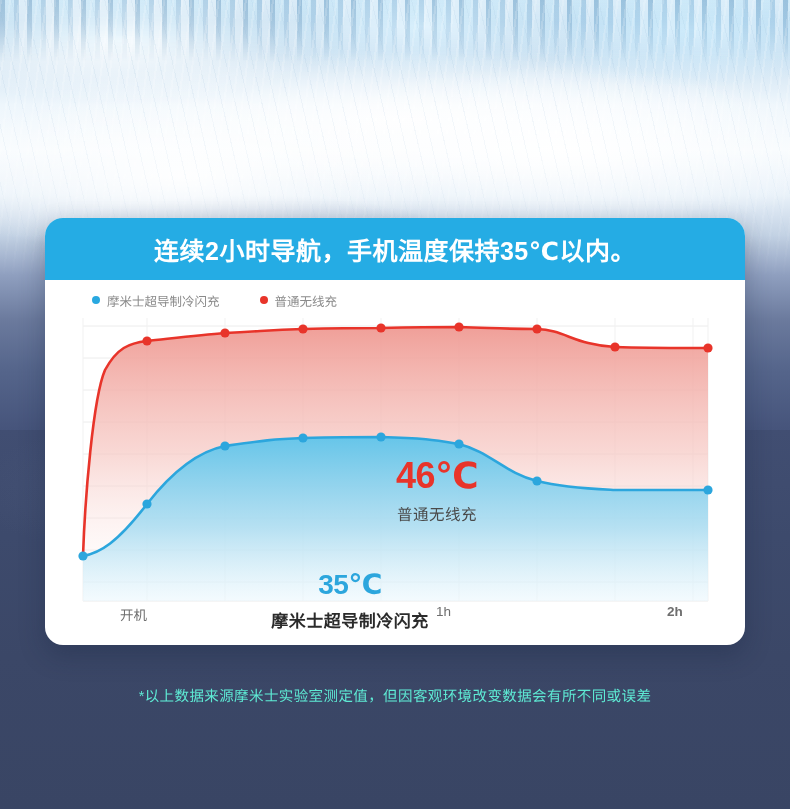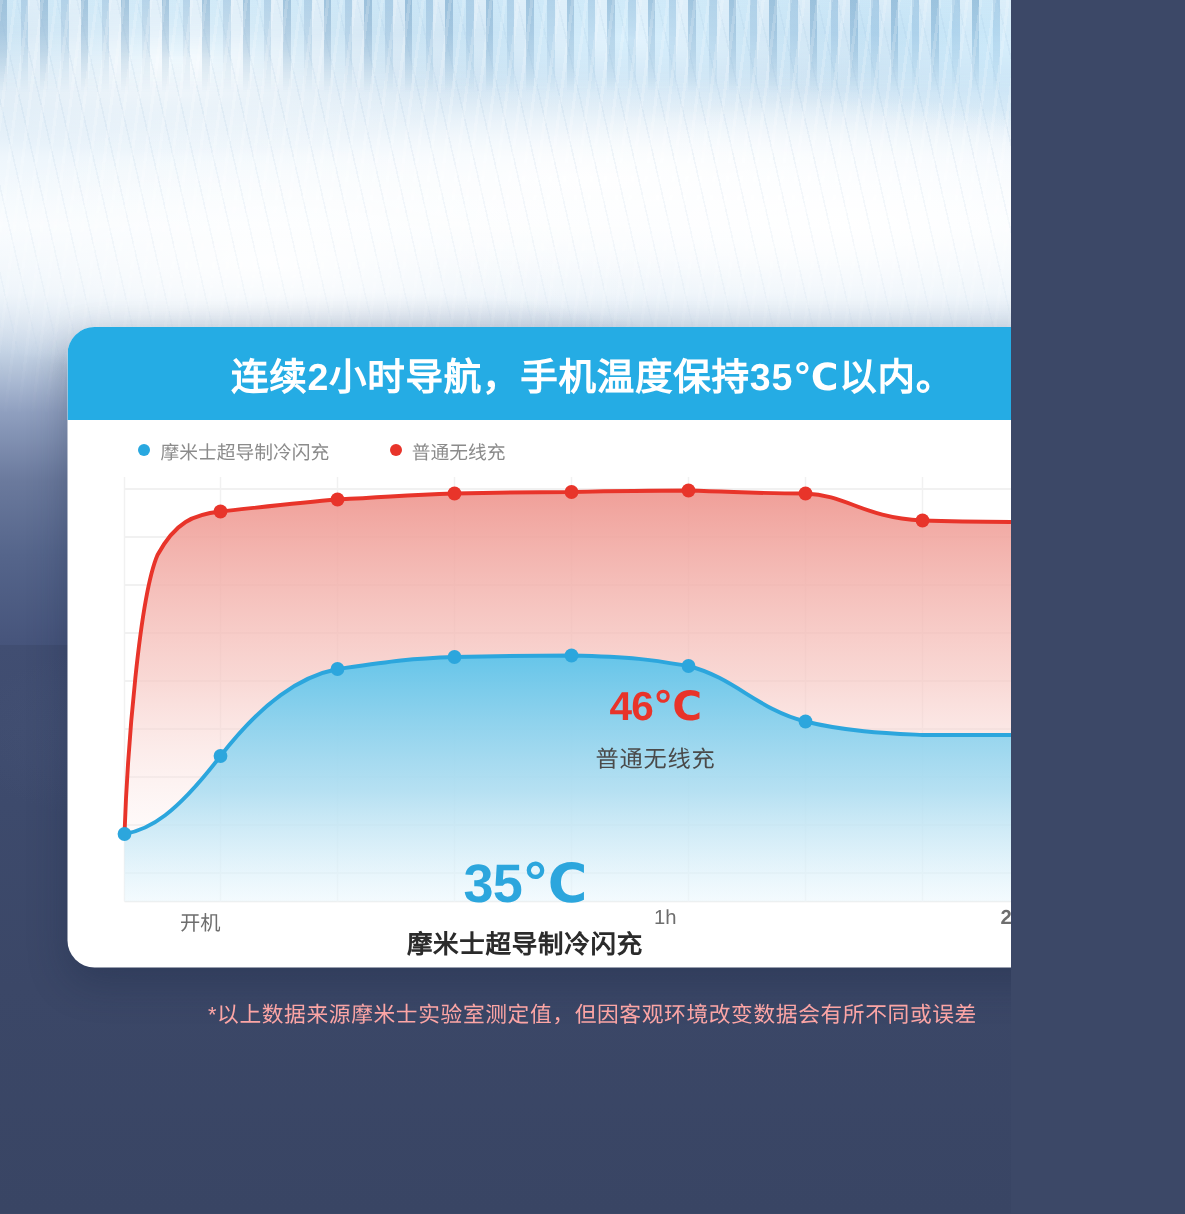--- a/index.html
+++ b/index.html
@@ -3,21 +3,21 @@
 <meta charset="utf-8">
 <title>摩米士超导制冷闪充温度曲线</title>
 <style>
   html,body{margin:0;padding:0;}
   body{
     width:790px;height:809px;overflow:hidden;
     font-family:"Liberation Sans","DejaVu Sans",sans-serif;
     background:#3c4867;
     position:relative;
   }
-  .stage{position:absolute;inset:0;width:674px;height:809px;overflow:hidden;}
+  .stage{position:absolute;inset:0;width:790px;height:809px;overflow:hidden;}
 
   
   .bg-photo{
     position:absolute;left:0;top:0;width:790px;height:500px;
     background:
       radial-gradient(ellipse 300px 90px at 120px 40px, rgba(255,255,255,.95) 0%, rgba(255,255,255,0) 70%),
       radial-gradient(ellipse 240px 70px at 420px 26px, rgba(226,244,255,.9) 0%, rgba(226,244,255,0) 72%),
       radial-gradient(ellipse 260px 80px at 690px 30px, rgba(205,235,252,.9) 0%, rgba(205,235,252,0) 72%),
       radial-gradient(ellipse 420px 120px at 560px 150px, rgba(255,255,255,.97) 0%, rgba(255,255,255,0) 70%),
       radial-gradient(ellipse 380px 110px at 180px 175px, rgba(255,255,255,.95) 0%, rgba(255,255,255,0) 72%),
@@ -92,42 +92,42 @@
 
   
   .plot-wrap{position:absolute;left:0;top:100px;width:700px;height:285px;}
   .plot-svg{display:block;}
 
   
   .anno{position:absolute;text-align:center;pointer-events:none;}
   .anno-red{left:302px;top:140px;width:180px;}
   .anno-blue{left:180px;top:253px;width:250px;}
   .anno-temp-red{
-    font-size:27px;font-weight:bold;color:#e8342a;line-height:1;
+    font-size:36px;font-weight:bold;color:#e8342a;line-height:1;
     letter-spacing:-.5px;
   }
   .anno-temp-blue{
-    font-size:36px;font-weight:bold;color:#2ca6dd;line-height:1;
+    font-size:28px;font-weight:bold;color:#2ca6dd;line-height:1;
     letter-spacing:-.5px;
   }
   .anno-sub-red{
     font-size:15.5px;color:#4a4a4a;margin-top:8px;letter-spacing:.5px;
   }
   .anno-sub-blue{
     font-size:17px;color:#2b2b2b;font-weight:bold;margin-top:8px;letter-spacing:.5px;
   }
 
   
   .xaxis{position:absolute;left:0;top:386px;width:700px;height:30px;text-align:right;}
   .xtick{position:absolute;font-size:13.5px;color:#6e6e6e;white-space:nowrap;}
 
   
   .footnote{
-    position:absolute;left:0;top:664px;width:790px;text-align:center;
-    font-size:14.5px;color:#fca5a5;letter-spacing:.4px;
+    position:absolute;left:0;top:684px;width:790px;text-align:center;
+    font-size:14.5px;color:#5eead4;letter-spacing:.4px;
   }
 </style>
 </head>
 <body>
 
 <div class="stage">
 
   <div class="bg-photo"></div>
   <div class="bg-ice-top"></div>
   <div class="bg-texture"></div>

